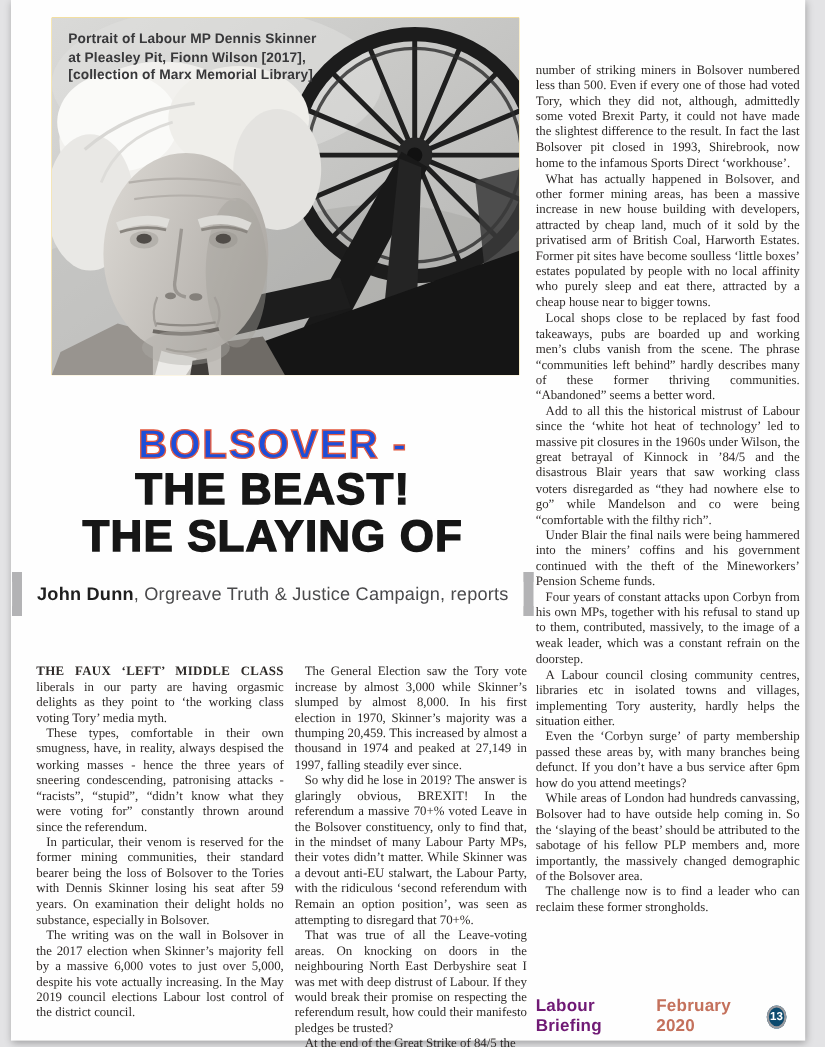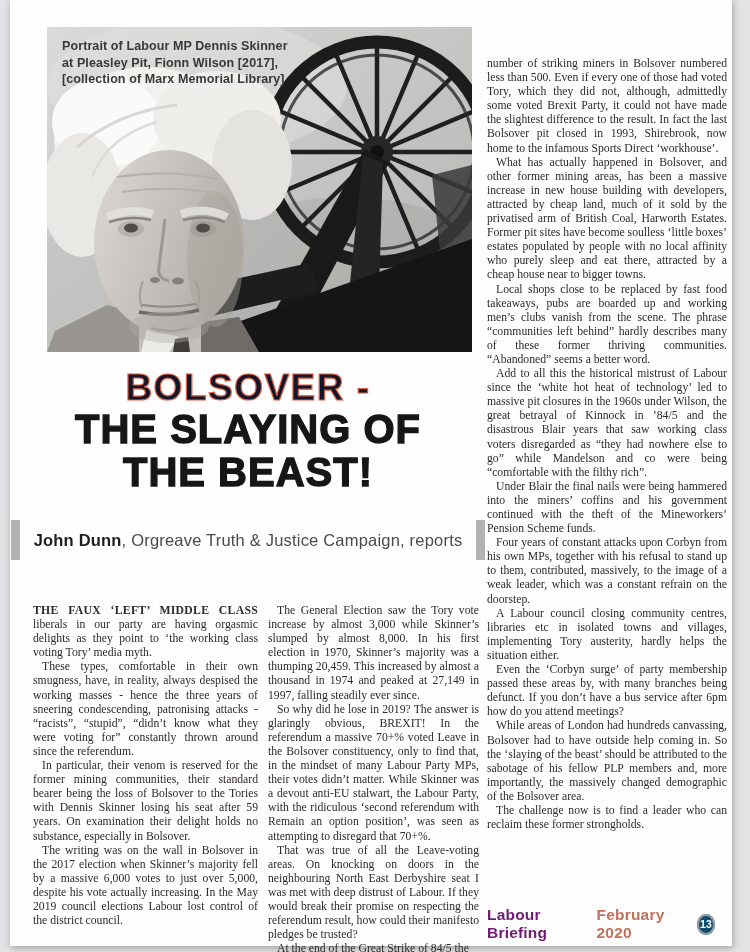--- a/index.html
+++ b/index.html
@@ -2,29 +2,29 @@
 <html><head>
 <meta charset="utf-8">
 <style>
   html,body{margin:0;padding:0;background:#e3e3e5;}
   .stage{position:relative;width:750px;height:952px;background:#e3e3e5;overflow:hidden;
          font-family:"Liberation Sans",sans-serif;}
   .paper{position:absolute;left:10px;top:0;width:722px;height:946px;background:#fefefe;
          box-shadow:1px 2px 7px rgba(0,0,0,.3);}
 
   
-  .photo{position:absolute;left:37px;top:27px;width:425px;height:325px;overflow:hidden;background:#eab308;}
+  .photo{position:absolute;left:37px;top:16px;width:425px;height:325px;overflow:hidden;background:#eab308;}
   .photo svg{display:block;}
   .caption{position:absolute;left:15px;top:11px;font-family:"Liberation Sans",sans-serif;
            font-weight:bold;font-size:12.5px;line-height:1.32;color:#38383a;letter-spacing:.1px;}
 
   
   .title-block{position:absolute;left:13px;top:367px;width:450px;text-align:center;
                font-family:"Liberation Sans",sans-serif;font-weight:bold;}
-  .title-red{font-size:37px;line-height:41px;color:#0f172a;letter-spacing:1.5px;
+  .title-red{font-size:37px;line-height:41px;color:#1d4ed8;letter-spacing:1.5px;margin-top:16px;
              -webkit-text-stroke:1.2px #e35a40;}
   .title-black{font-size:40px;line-height:43px;color:#161616;letter-spacing:1px;
              -webkit-text-stroke:1.3px #161616;}
 
   
   .byline{position:absolute;left:13px;top:516px;width:450px;height:48px;
           display:flex;align-items:center;justify-content:center;gap:14px;}
   .bracket{width:15px;height:40px;box-sizing:border-box;}
   .bracket.l{border-left:9px solid #b3b3b5;border-top:9px solid #b3b3b5;border-bottom:9px solid #b3b3b5;}
   .bracket.r{border-right:9px solid #b3b3b5;border-top:9px solid #b3b3b5;border-bottom:9px solid #b3b3b5;}
@@ -152,22 +152,22 @@
       </svg>
       <div class="caption">
           <div class="caption-line">Portrait of Labour MP Dennis Skinner</div>
           <div class="caption-line">at Pleasley Pit, Fionn Wilson [2017],</div>
           <div class="caption-line">[collection of Marx Memorial Library]</div>
         </div>
     </div>
 
     <div class="title-block">
       <div class="title-red">BOLSOVER -</div>
+      <div class="title-black">THE BEAST!</div>
       <div class="title-black">THE SLAYING OF</div>
-      <div class="title-black">THE BEAST!</div>
     </div>
 
     <div class="byline">
       <div class="bracket l"></div>
       <div class="byline-text"><strong>John Dunn</strong><span>, Orgreave Truth &amp; Justice Campaign, reports</span></div>
       <div class="bracket r"></div>
     </div>
 
     <div class="col col-left">
       <p class="lead"><strong>THE FAUX ‘LEFT’ MIDDLE CLASS</strong> <span>liberals in our party are having orgasmic delights as they point to ‘the working class voting Tory’ media myth.</span></p>

